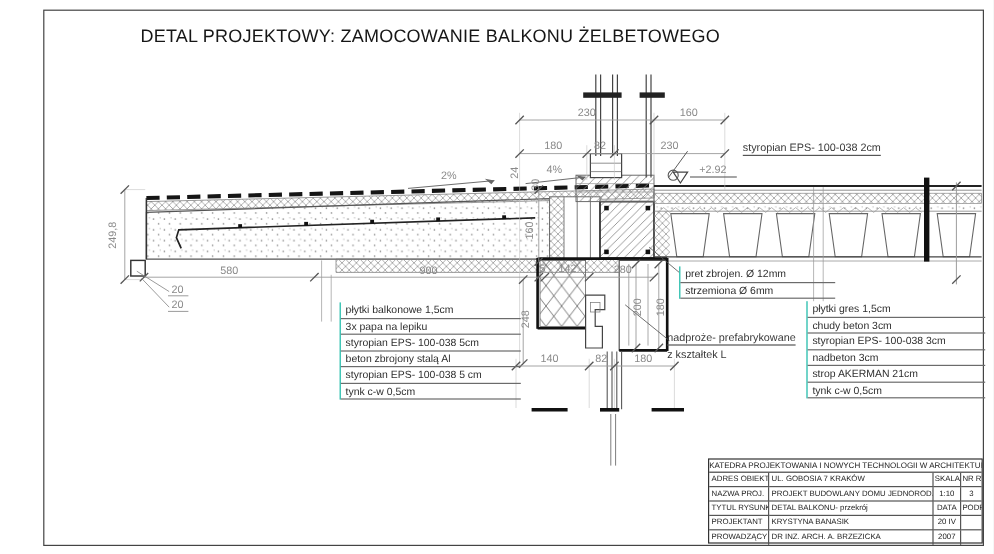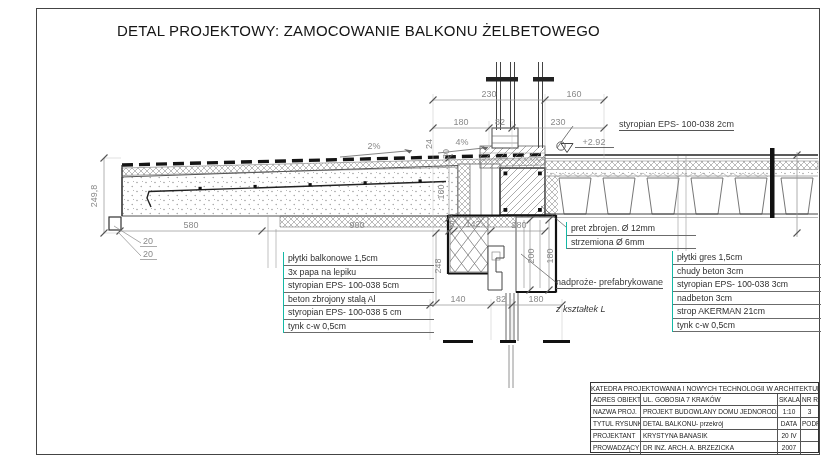--- a/index.html
+++ b/index.html
@@ -270,21 +270,21 @@
   <span class="lbl-underline">styropian EPS- 100-038  2cm</span>
 </div>
 
 <div class="ovl callout-box" style="left:566px;top:222px;width:130px;">
   <div class="row">pret zbrojen. Ø 12mm</div>
   <div class="row">strzemiona Ø 6mm</div>
 </div>
 
 <div class="ovl" style="left:556px;top:271px;">
   <div><span class="lbl-underline">nadproże- prefabrykowane</span></div>
-  <div class="lbl-plain" style="margin-top:15px;font-style:italic;">z kształtek L</div>
+  <div class="lbl-plain" style="margin-top:1px;">z kształtek L</div>
 </div>
 
 <div class="ovl callout-box" style="left:262px;top:252px;width:151px;margin-left:21px;">
   <div class="row">płytki balkonowe 1,5cm</div>
   <div class="row">3x papa na lepiku</div>
   <div class="row">styropian EPS- 100-038 5cm</div>
   <div class="row">beton zbrojony stalą Al</div>
   <div class="row">styropian EPS- 100-038 5 cm</div>
   <div class="row">tynk c-w 0,5cm</div>
 </div>

